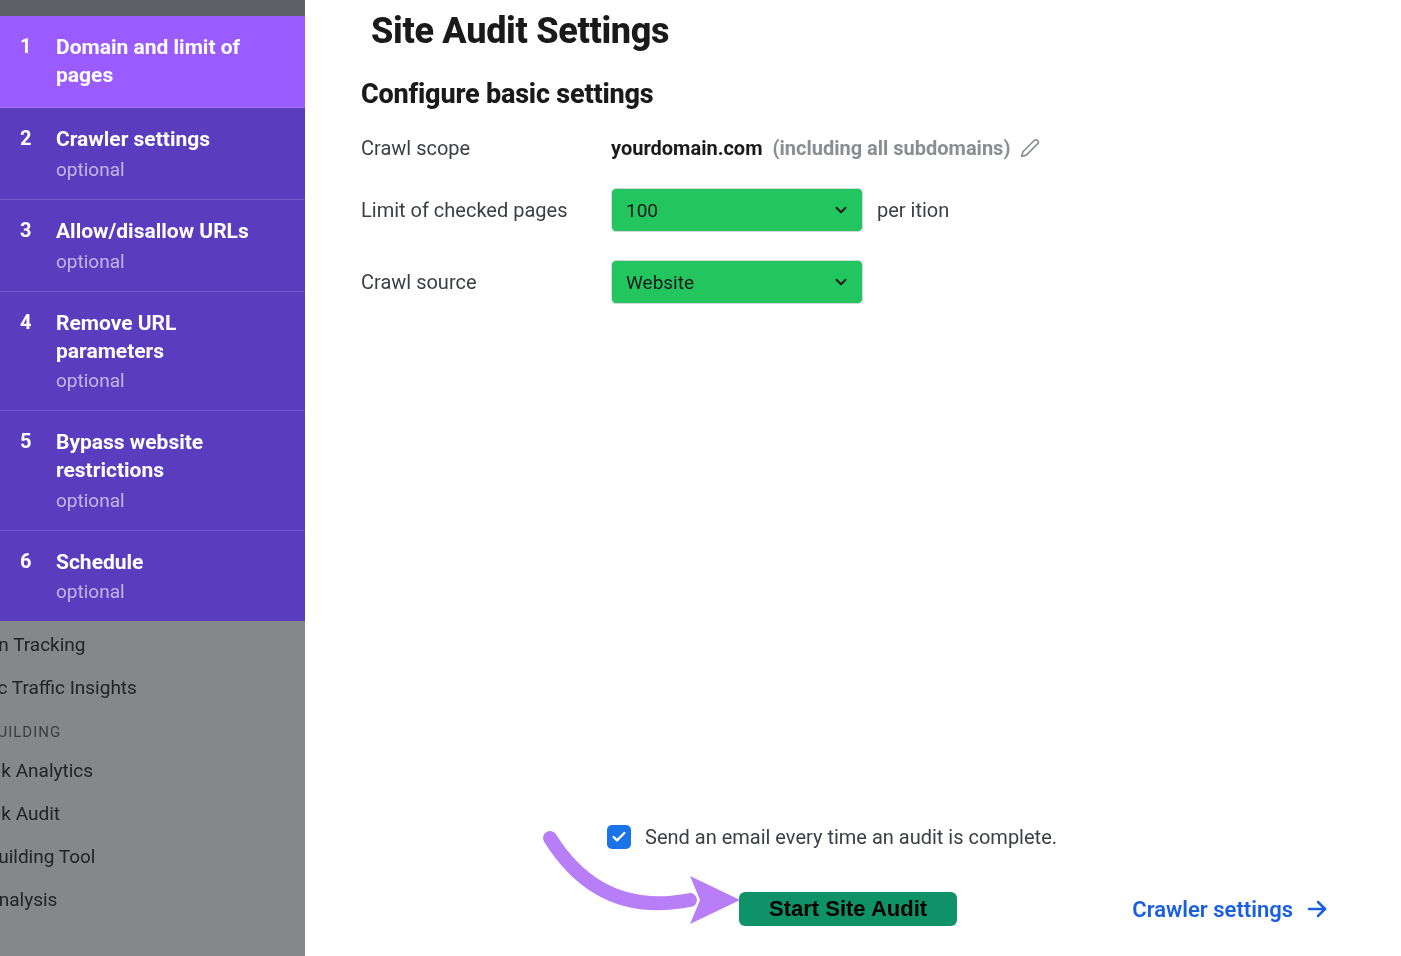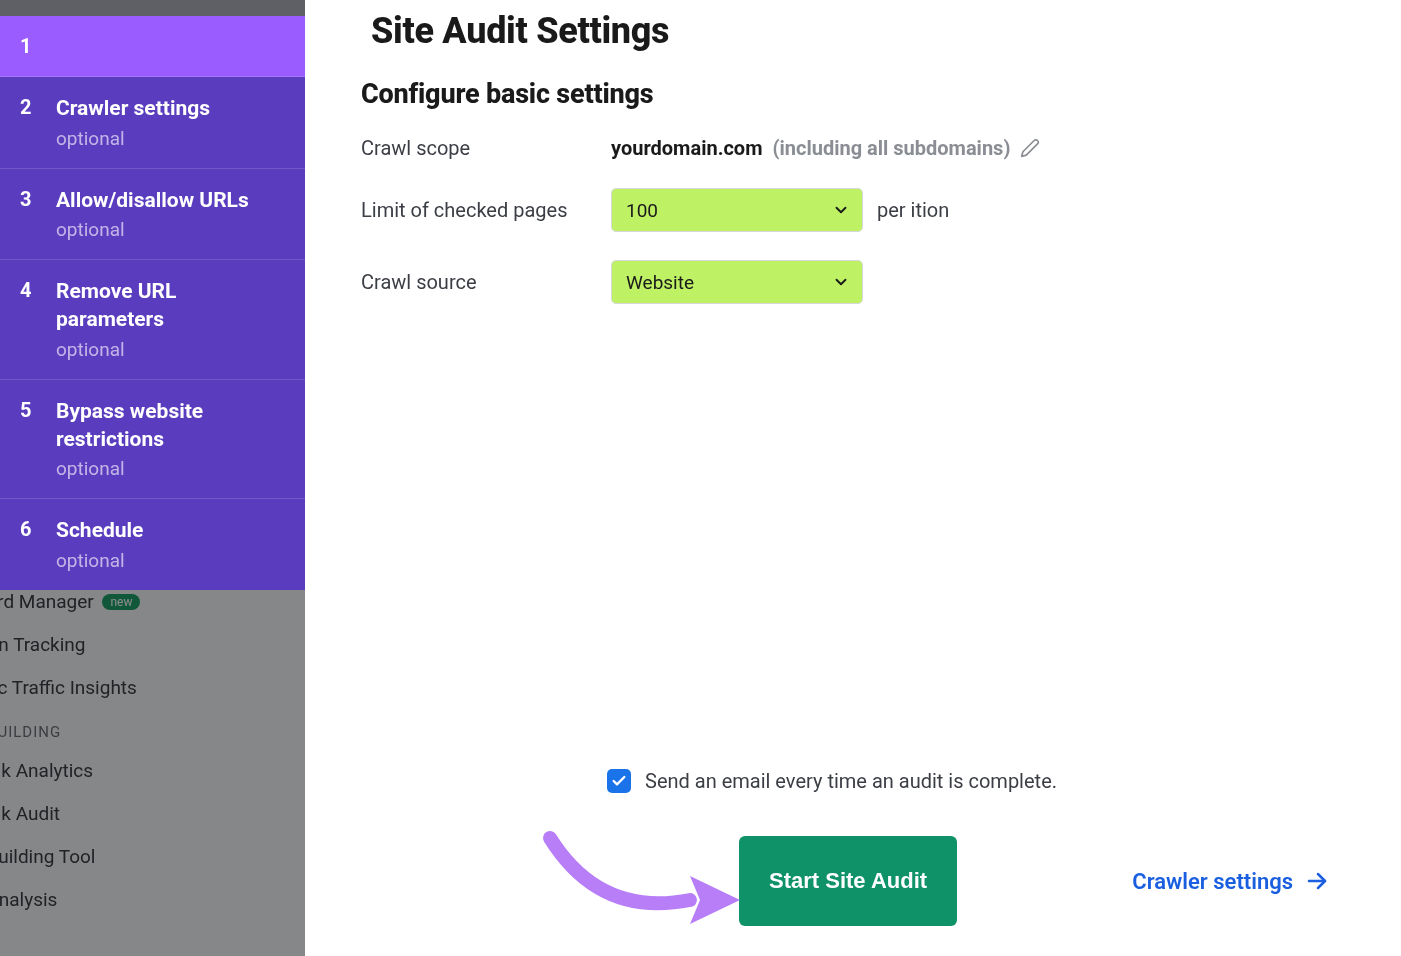--- a/index.html
+++ b/index.html
@@ -147,21 +147,21 @@
 .form-value { display: flex; align-items: center; gap: 10px; }
 .domain-strong { font-weight: 700; color: #1a1a1a; }
 .domain-paren { color: #8a8d93; font-weight: 700; }
 .edit-icon { color: #8a8d93; display: inline-flex; }
 
 .select {
   width: 252px;
   height: 44px;
   border: 1px solid #d6d8dc;
   border-radius: 5px;
-  background: #bef264;
+  background: #22c55e;
   display: flex;
   align-items: center;
   justify-content: space-between;
   padding: 0 12px 0 14px;
   font-size: 19px;
   color: #1a1a1a;
   cursor: pointer;
 }
 .chev { color: #1a1a1a; display: inline-flex; }
 .after-select {
@@ -199,26 +199,26 @@
 }
 .checkbox svg { stroke: #fff; }
 
 .footer-actions {
   display: flex;
   align-items: center;
   justify-content: space-between;
 }
 .start-btn {
   background: #0f9268;
-  color: #ffffff;
+  color: #000000;
   font-size: 22px;
   font-weight: 600;
   border: none;
   border-radius: 6px;
-  padding: 32px 30px;
+  padding: 4px 30px;
   cursor: pointer;
   margin-left: 378px;
 }
 .next-link {
   display: flex;
   align-items: center;
   gap: 12px;
   color: #1a5fe0;
   font-size: 22px;
   font-weight: 600;
@@ -261,20 +261,23 @@
   <div class="bg-nav-item">
     <span>k Analysis</span>
   </div>
 </div>
 <div class="bg-overlay"></div>
 <div class="bg-overlay-top"></div>
 
 <div class="wizard-sidebar">
   <div class="wizard-step active">
     <div class="num">1</div>
+    <div class="step-body">
+      <div class="step-title">Domain and limit of pages</div>
+    </div>
   </div>
   <div class="wizard-step">
     <div class="num">2</div>
     <div class="step-body">
       <div class="step-title">Crawler settings</div>
       <div class="step-sub">optional</div>
     </div>
   </div>
   <div class="wizard-step">
     <div class="num">3</div>

